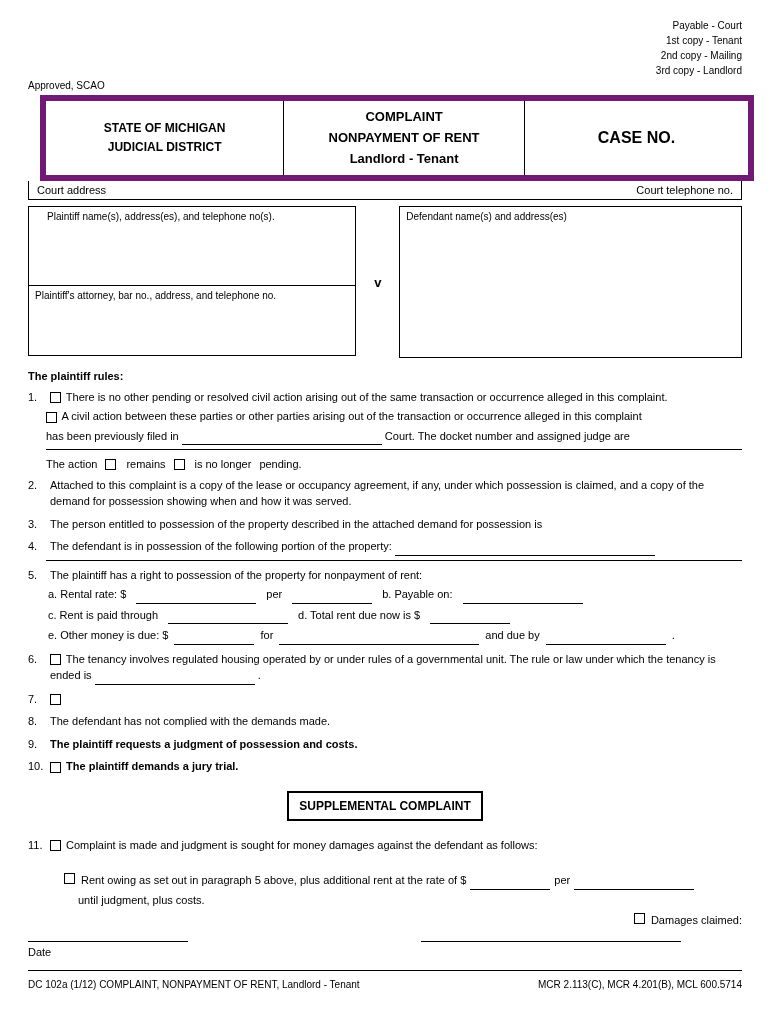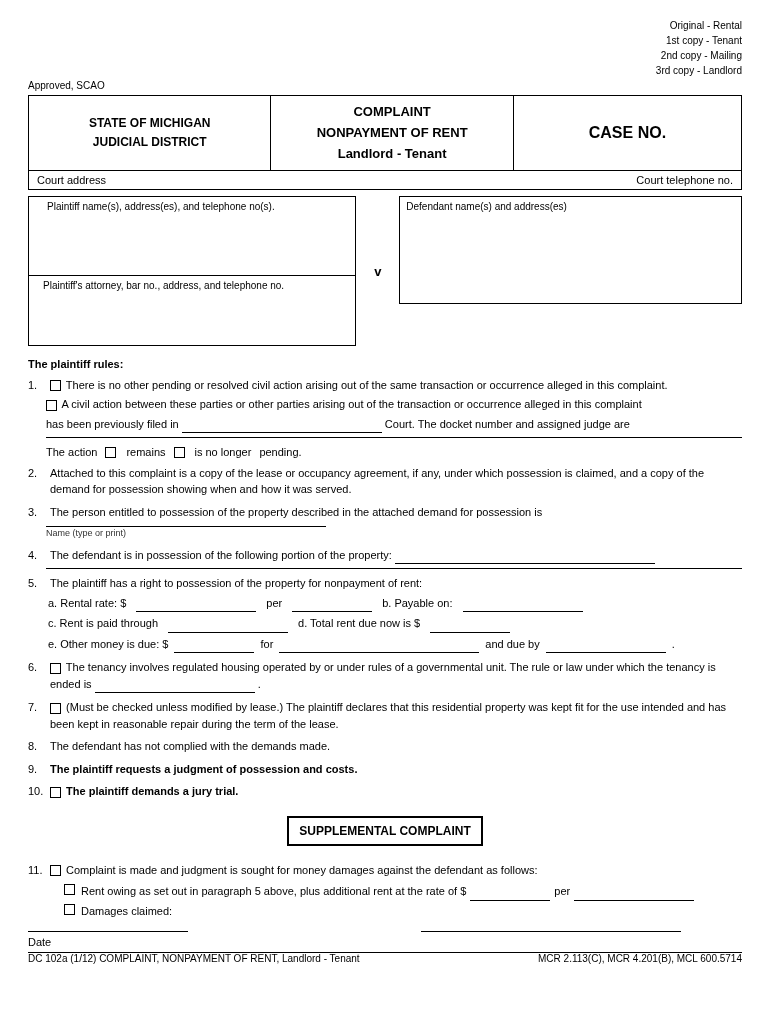--- a/index.html
+++ b/index.html
@@ -25,22 +25,23 @@
       margin-bottom: 2px;
     }
     .approved {
       font-size: 10px;
       margin-bottom: 4px;
     }
     
     .header-table {
       width: 100%;
       border-collapse: collapse;
-      border: 1px solid #701a75;
+      border: 6px solid #701a75;
       margin-bottom: 0;
+      margin-left: 12px;
     }
     .header-table td {
       border: 1px solid #000;
       padding: 6px 8px;
       vertical-align: middle;
     }
     .header-left {
       width: 34%;
       font-weight: bold;
       font-size: 12px;
@@ -85,37 +86,37 @@
     .plaintiff-box {
       border: 1px solid #000;
       height: 80px;
       padding: 4px 18px;
       font-size: 10px;
     }
     .plaintiff-attorney-box {
       border: 1px solid #000;
       border-top: none;
       height: 70px;
-      padding: 4px 14px;
+      padding: 4px 6px;
       font-size: 10px;
     }
     .v-col {
       width: 6%;
       display: flex;
       align-items: center;
       justify-content: center;
       font-size: 13px;
       font-weight: bold;
     }
     .defendant-col {
       width: 48%;
     }
     .defendant-box {
       border: 1px solid #000;
-      height: 108px;
+      height: 152px;
       padding: 4px 6px;
       font-size: 10px;
     }
     
     .body-content {
       margin-top: 8px;
       font-size: 11px;
       line-height: 1.5;
     }
     .plaintiff-states {
@@ -188,22 +189,22 @@
       padding: 4px 10px;
       display: inline-block;
       margin: 8px auto;
     }
     .supplemental-wrapper {
       text-align: center;
       margin: 8px 0;
     }
     .bottom-bar {
       border-top: 1px solid #000;
-      margin-top: 1px;
-      padding-top: 0;
+      margin-top: 10px;
+      padding-top: 8px;
       display: flex;
       justify-content: space-between;
       font-size: 10px;
       align-items: center;
     }
     .bottom-left {
       font-size: 10px;
     }
     .bottom-right {
       font-size: 10px;
@@ -242,21 +243,21 @@
     .indent2 {
       margin-left: 36px;
     }
   </style>
 </head>
 <body>
 
 <div class="page">
 
   <div class="top-right-info">
-    <span>Original - Rental</span><br>
+    <span>Payable - Court</span><br>
     <span>1st copy - Tenant</span><br>
     <span>2nd copy - Mailing</span><br>
     <span>3rd copy - Landlord</span>
   </div>
 
   <div class="approved">Approved, SCAO</div>
 
   <table class="header-table">
     <tbody>
         <tr>
@@ -344,24 +345,20 @@
         <span class="item-num">2.</span>
         <span class="item-text">Attached to this complaint is a copy of the lease or occupancy agreement, if any, under which possession is claimed, and a copy of the demand for possession showing when and how it was served.</span>
       </div>
     </div>
 
     <div class="numbered-item">
       <div class="item-row">
         <span class="item-num">3.</span>
         <span class="item-text">The person entitled to possession of the property described in the attached demand for possession is</span>
       </div>
-      <div style="margin-left:18px; margin-top:6px;">
-        <div class="name-print-row"></div>
-        <div class="name-label">Name (type or print)</div>
-      </div>
     </div>
 
     <div class="numbered-item">
       <div class="item-row">
         <span class="item-num">4.</span>
         <span class="item-text">
           <span>The defendant is in possession of the following portion of the property:</span>
           <span class="underline-long" style="min-width:260px;">&nbsp;</span>
         </span>
       </div>
@@ -413,21 +410,20 @@
           <span>.</span>
         </span>
       </div>
     </div>
 
     <div class="numbered-item">
       <div class="item-row">
         <span class="item-num">7.</span>
         <span class="item-text">
           <span class="checkbox-inline"></span>
-          <span>(Must be checked unless modified by lease.)  The plaintiff declares that this residential property was kept fit for the use intended and has been kept in reasonable repair during the term of the lease.</span>
         </span>
       </div>
     </div>
 
     <div class="numbered-item">
       <div class="item-row">
         <span class="item-num">8.</span>
         <span class="item-text">The defendant has not complied with the demands made.</span>
       </div>
     </div>
@@ -456,29 +452,32 @@
     </div>
 
     <div class="numbered-item">
       <div class="item-row">
         <span class="item-num">11.</span>
         <span class="item-text">
           <span class="checkbox-inline"></span>
           <span>Complaint is made and judgment is sought for money damages against the defendant as follows:</span>
         </span>
       </div>
-      <div class="indent2" style="margin-top:5px;">
+      <div class="indent2" style="margin-top:19px;">
         <div style="display:flex; align-items:baseline; gap:4px; flex-wrap:wrap; margin-bottom:2px;">
           <span class="checkbox-inline"></span>
           <span>Rent owing as set out in paragraph 5 above, plus additional rent at the rate of $</span>
           <span class="underline-short">&nbsp;</span>
           <span>per</span>
           <span class="underline-medium">&nbsp;</span>
         </div>
-        <div style="display:flex; align-items:baseline; gap:4px;">
+        <div style="margin-left:14px; margin-bottom:4px;">
+          <span>until judgment, plus costs.</span>
+        </div>
+        <div style="display:flex; align-items:baseline; gap:4px;justify-content:flex-end;">
           <span class="checkbox-inline"></span>
           <span>Damages claimed:</span>
         </div>
       </div>
     </div>
 
     <div class="date-sig-row">
       <div class="date-field">
         <div class="date-line"></div>
         <div>Date</div>

